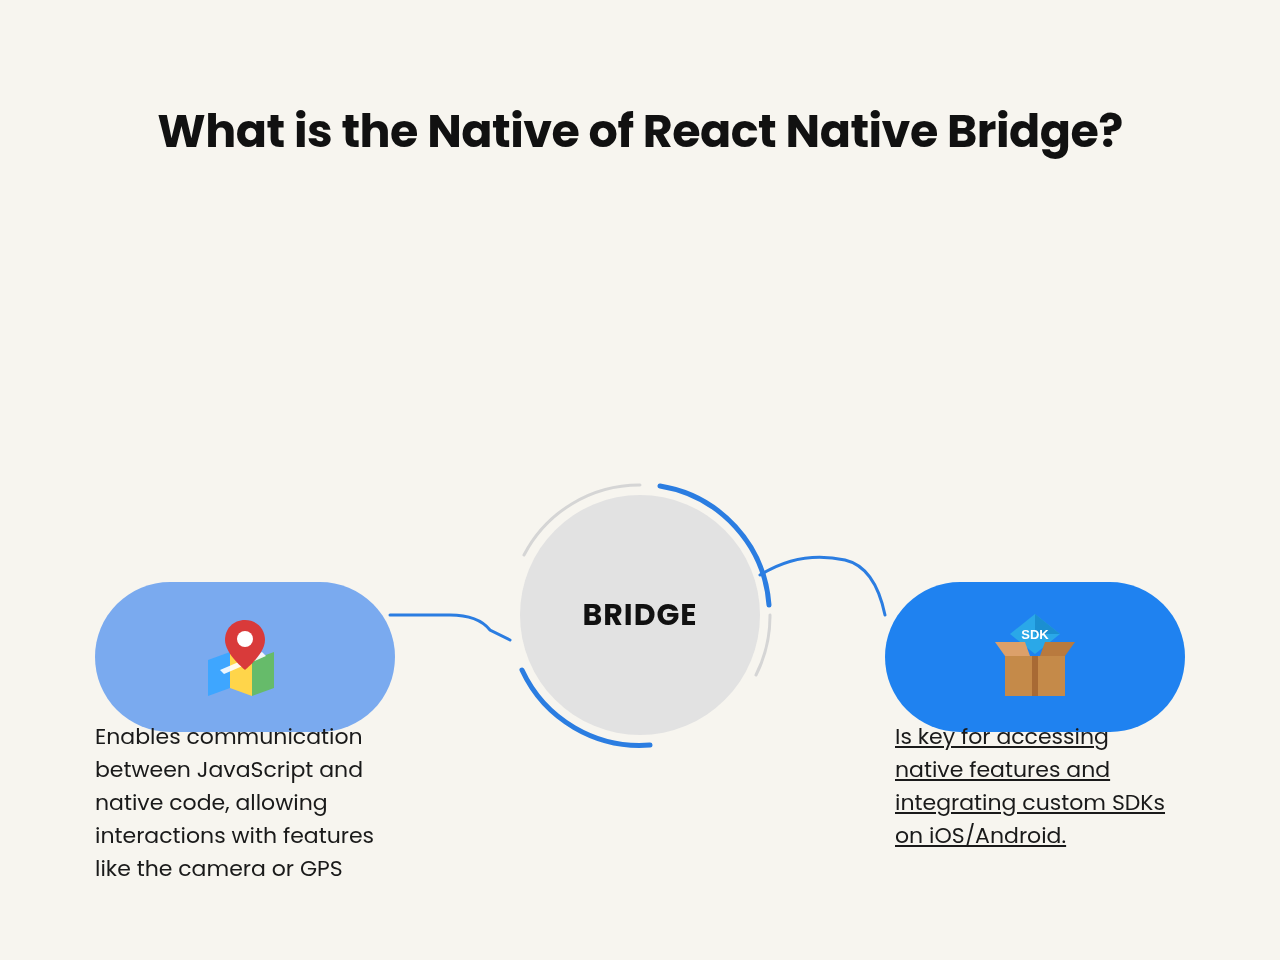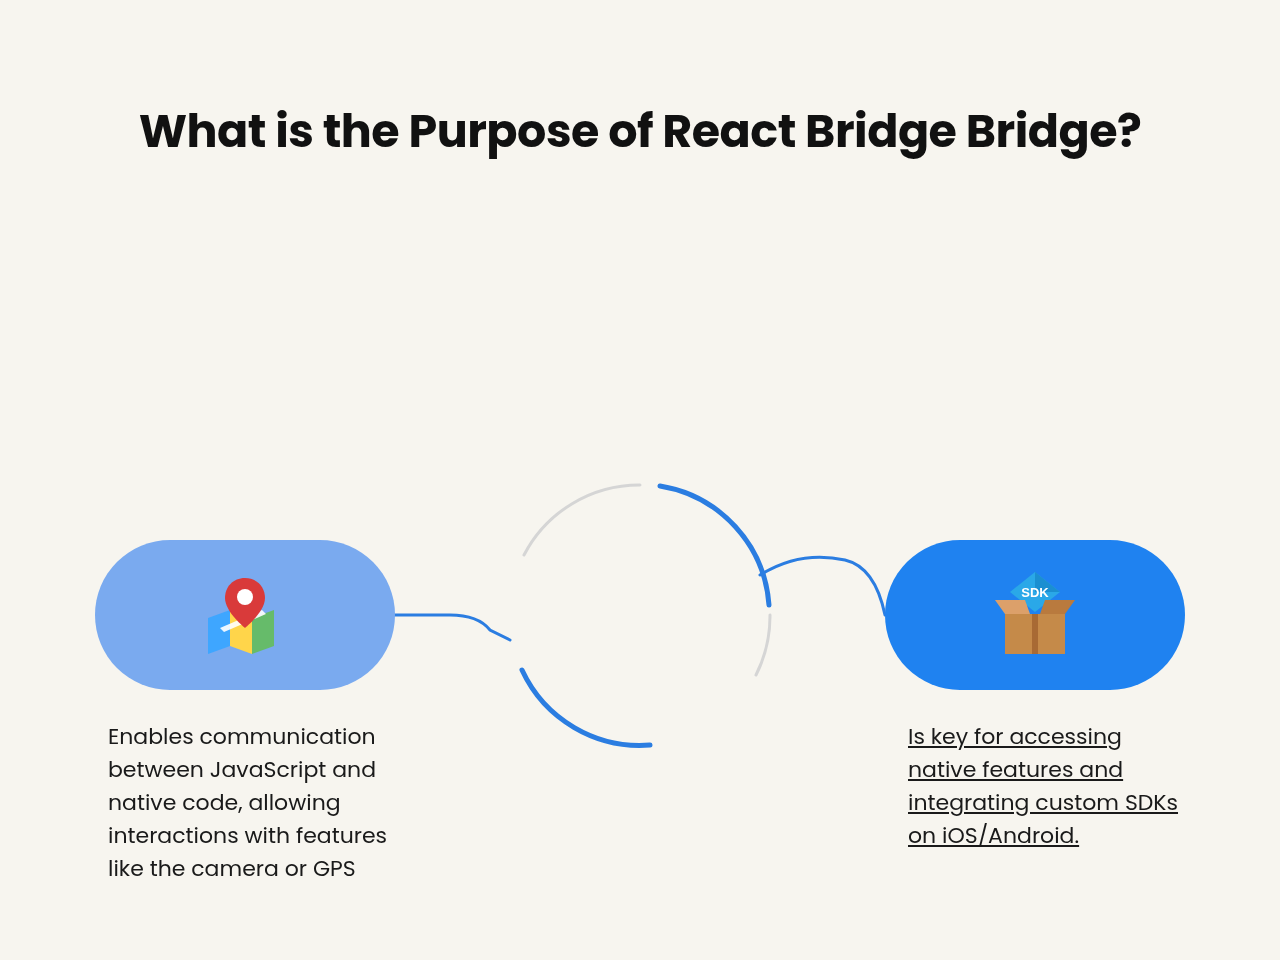--- a/index.html
+++ b/index.html
@@ -49,74 +49,77 @@
     width: 280px; height: 280px;
   }
   
   .pill {
     position: absolute;
     width: 300px; height: 150px;
     border-radius: 75px;
     display: flex;
     align-items: center;
     justify-content: center;
+    margin-top: 42px;
   }
   .pill-left {
     left: 95px; top: 540px;
     background: #7aaaef;
   }
   .pill-right {
     left: 885px; top: 540px;
     background: #1f82f0;
   }
   
   .desc {
     position: absolute;
     width: 295px;
     font-size: 22px;
     font-weight: 400;
     line-height: 1.5;
     color: #1a1a1a;
-    margin-left: 13px;
   }
   .desc-left { left: 95px; top: 720px; }
   .desc-right { left: 895px; top: 720px; width: 280px; text-decoration: underline; }
   
   svg.connector {
     position: absolute;
     overflow: visible;
     pointer-events: none;
   }
   
   .map-icon { width: 90px; height: 90px; position: relative; }
   
   .sdk-icon { width: 90px; height: 90px; position: relative; }
 </style>
 </head>
 <body>
 
-<h1 class="title">What is the Purpose of React Bridge Bridge?</h1>
+<h1 class="title">What is the Native of React Native Bridge?</h1>
 
 <svg class="connector" style="left:390px; top:600px; width:130px; height:40px;">
   <path d="M0 15 L60 15 Q88 15 100 30 L120 40" stroke="#2b7de1" stroke-width="3" fill="none" stroke-linecap="round"></path>
 </svg>
 
 <svg class="connector" style="left:760px; top:555px; width:140px; height:70px;">
   <path d="M0 20 Q40 -5 85 5 Q115 12 125 60" stroke="#2b7de1" stroke-width="3" fill="none" stroke-linecap="round"></path>
 </svg>
 
 <div class="bridge-hub">
   <svg class="ring" viewBox="0 0 280 280">
 
     <path d="M 140 10 A 130 130 0 0 0 24 80" stroke="#d5d5d5" stroke-width="3" fill="none" stroke-linecap="round"></path>
     <path d="M 256 200 A 130 130 0 0 0 270 140" stroke="#d5d5d5" stroke-width="3" fill="none" stroke-linecap="round"></path>
 
     <path d="M 160 11 A 130 130 0 0 1 269 130" stroke="#2b7de1" stroke-width="5" fill="none" stroke-linecap="round"></path>
     <path d="M 22 195 A 130 130 0 0 0 150 270" stroke="#2b7de1" stroke-width="5" fill="none" stroke-linecap="round"></path>
   </svg>
+  <div class="inner">
+    <span class="label">BRIDGE</span>
+  </div>
 </div>
 
 <div class="pill pill-left">
   <div class="map-icon">
     <svg viewBox="0 0 90 90" width="90" height="90">
 
       <polygon points="8,58 30,50 30,86 8,94" fill="#3ea6ff" transform="translate(0,-10)"></polygon>
       <polygon points="30,50 52,58 52,94 30,86" fill="#ffd54a" transform="translate(0,-10)"></polygon>
       <polygon points="52,58 74,50 74,86 52,94" fill="#66bb6a" transform="translate(0,-10)"></polygon>
       <polygon points="8,48 30,40 52,48 74,40 74,50 52,58 30,50 8,58" fill="#ffffff" opacity="0.0"></polygon>

